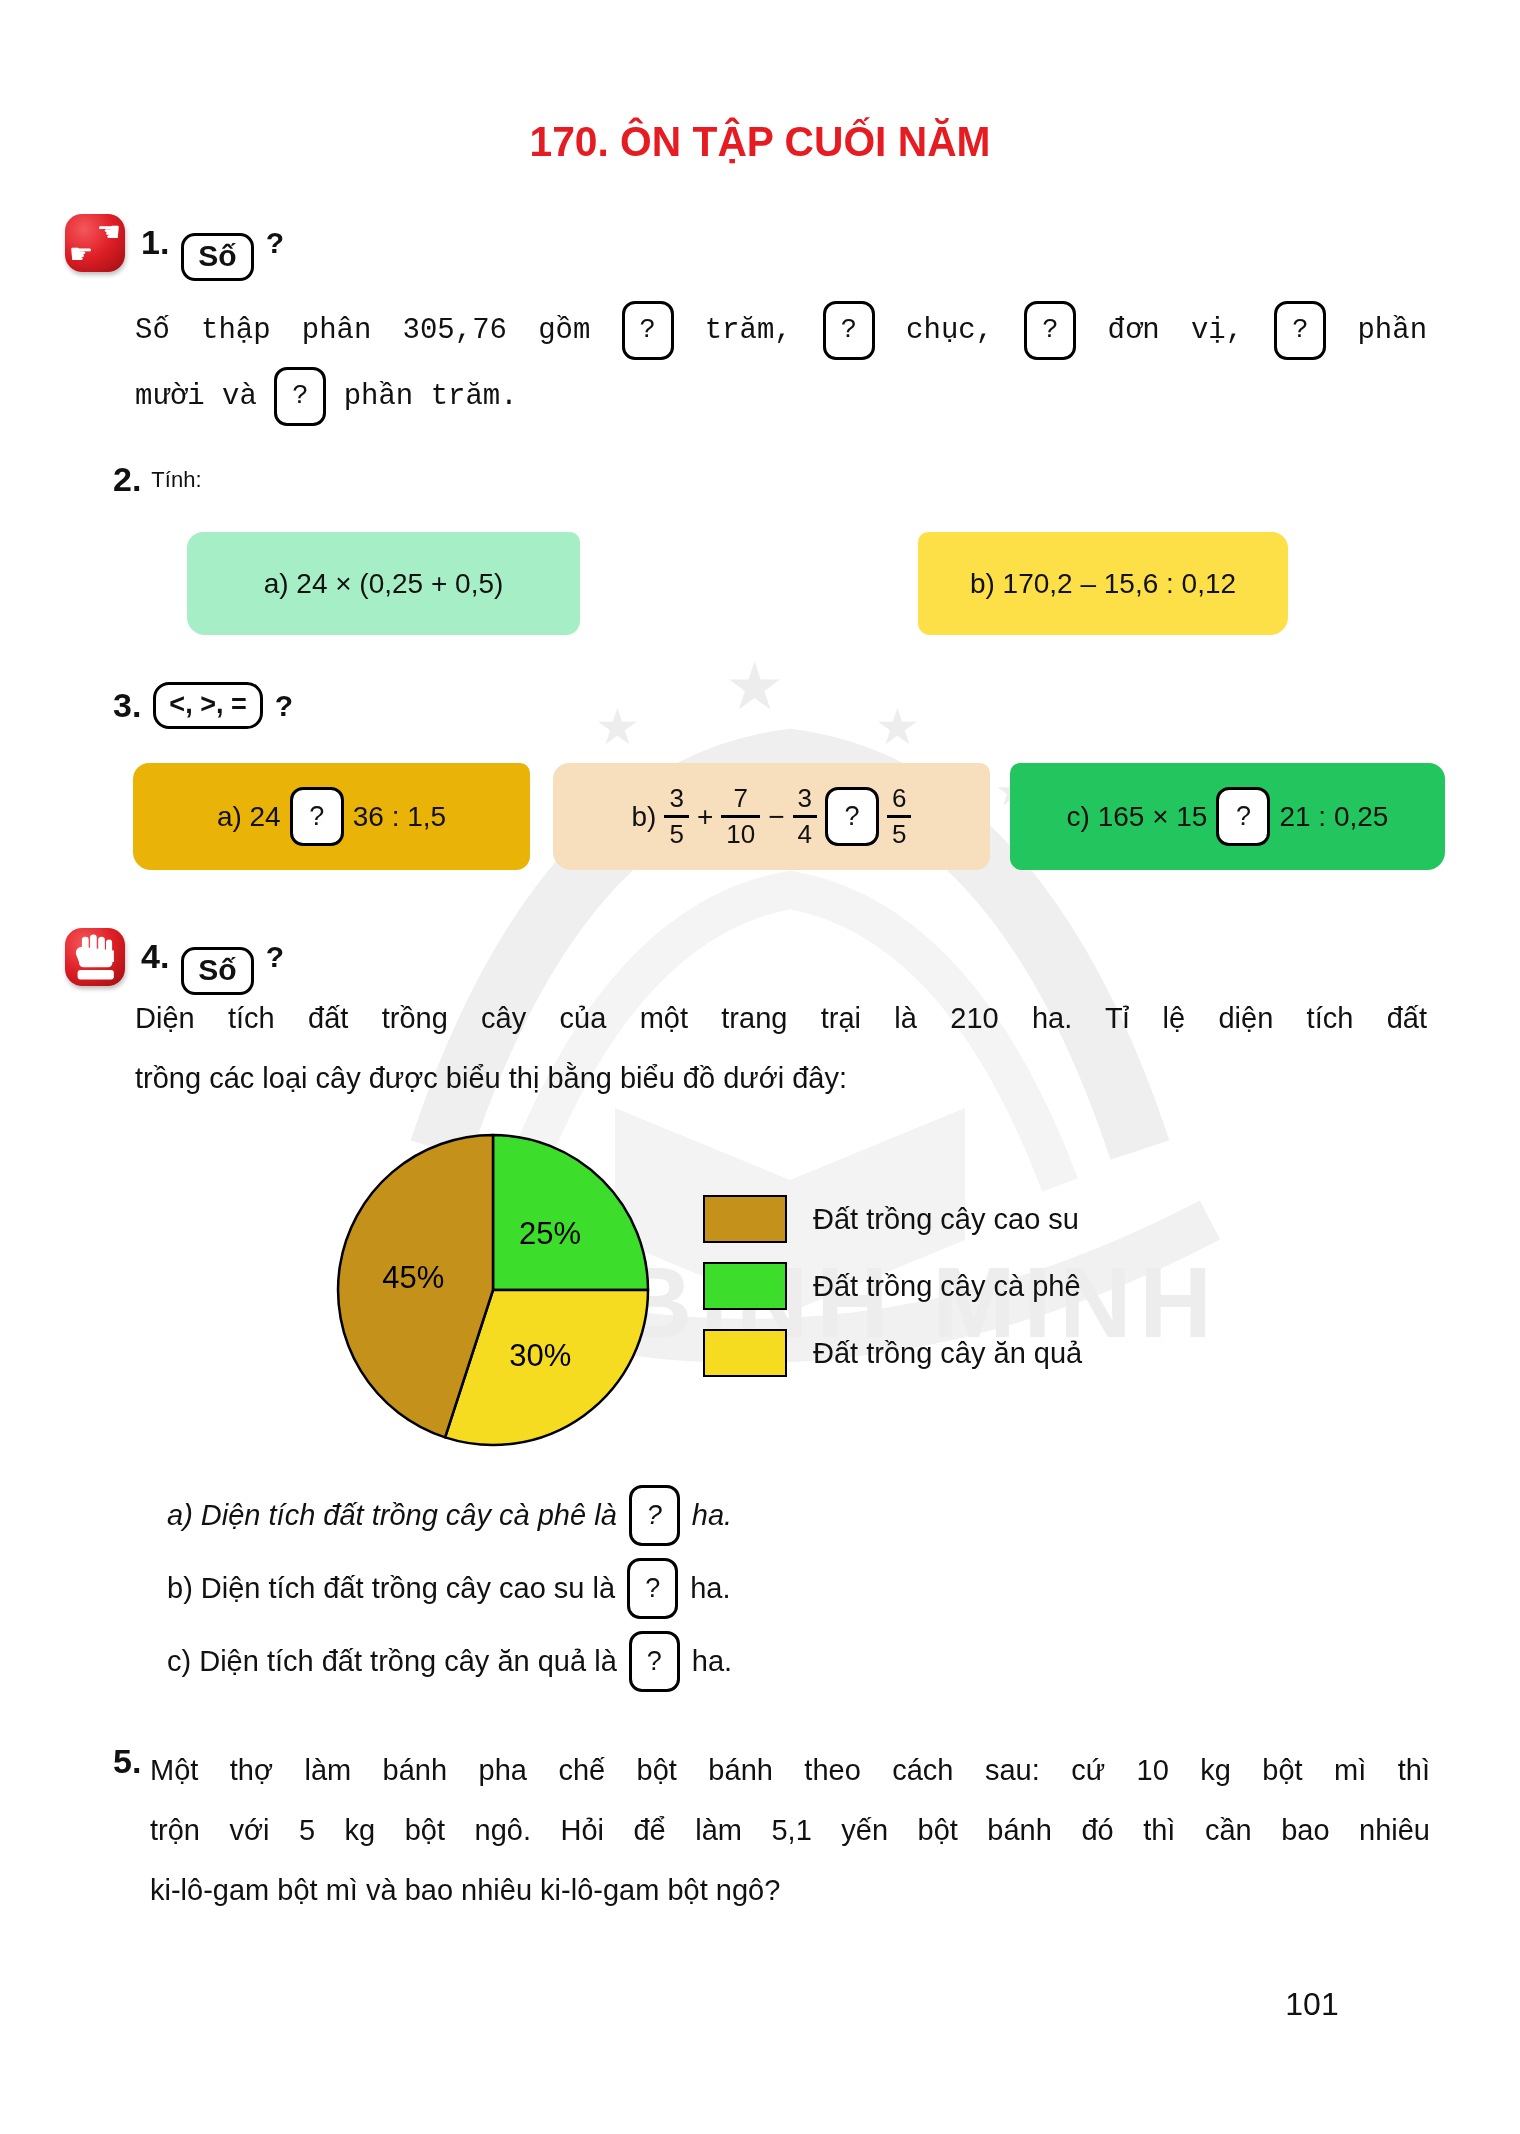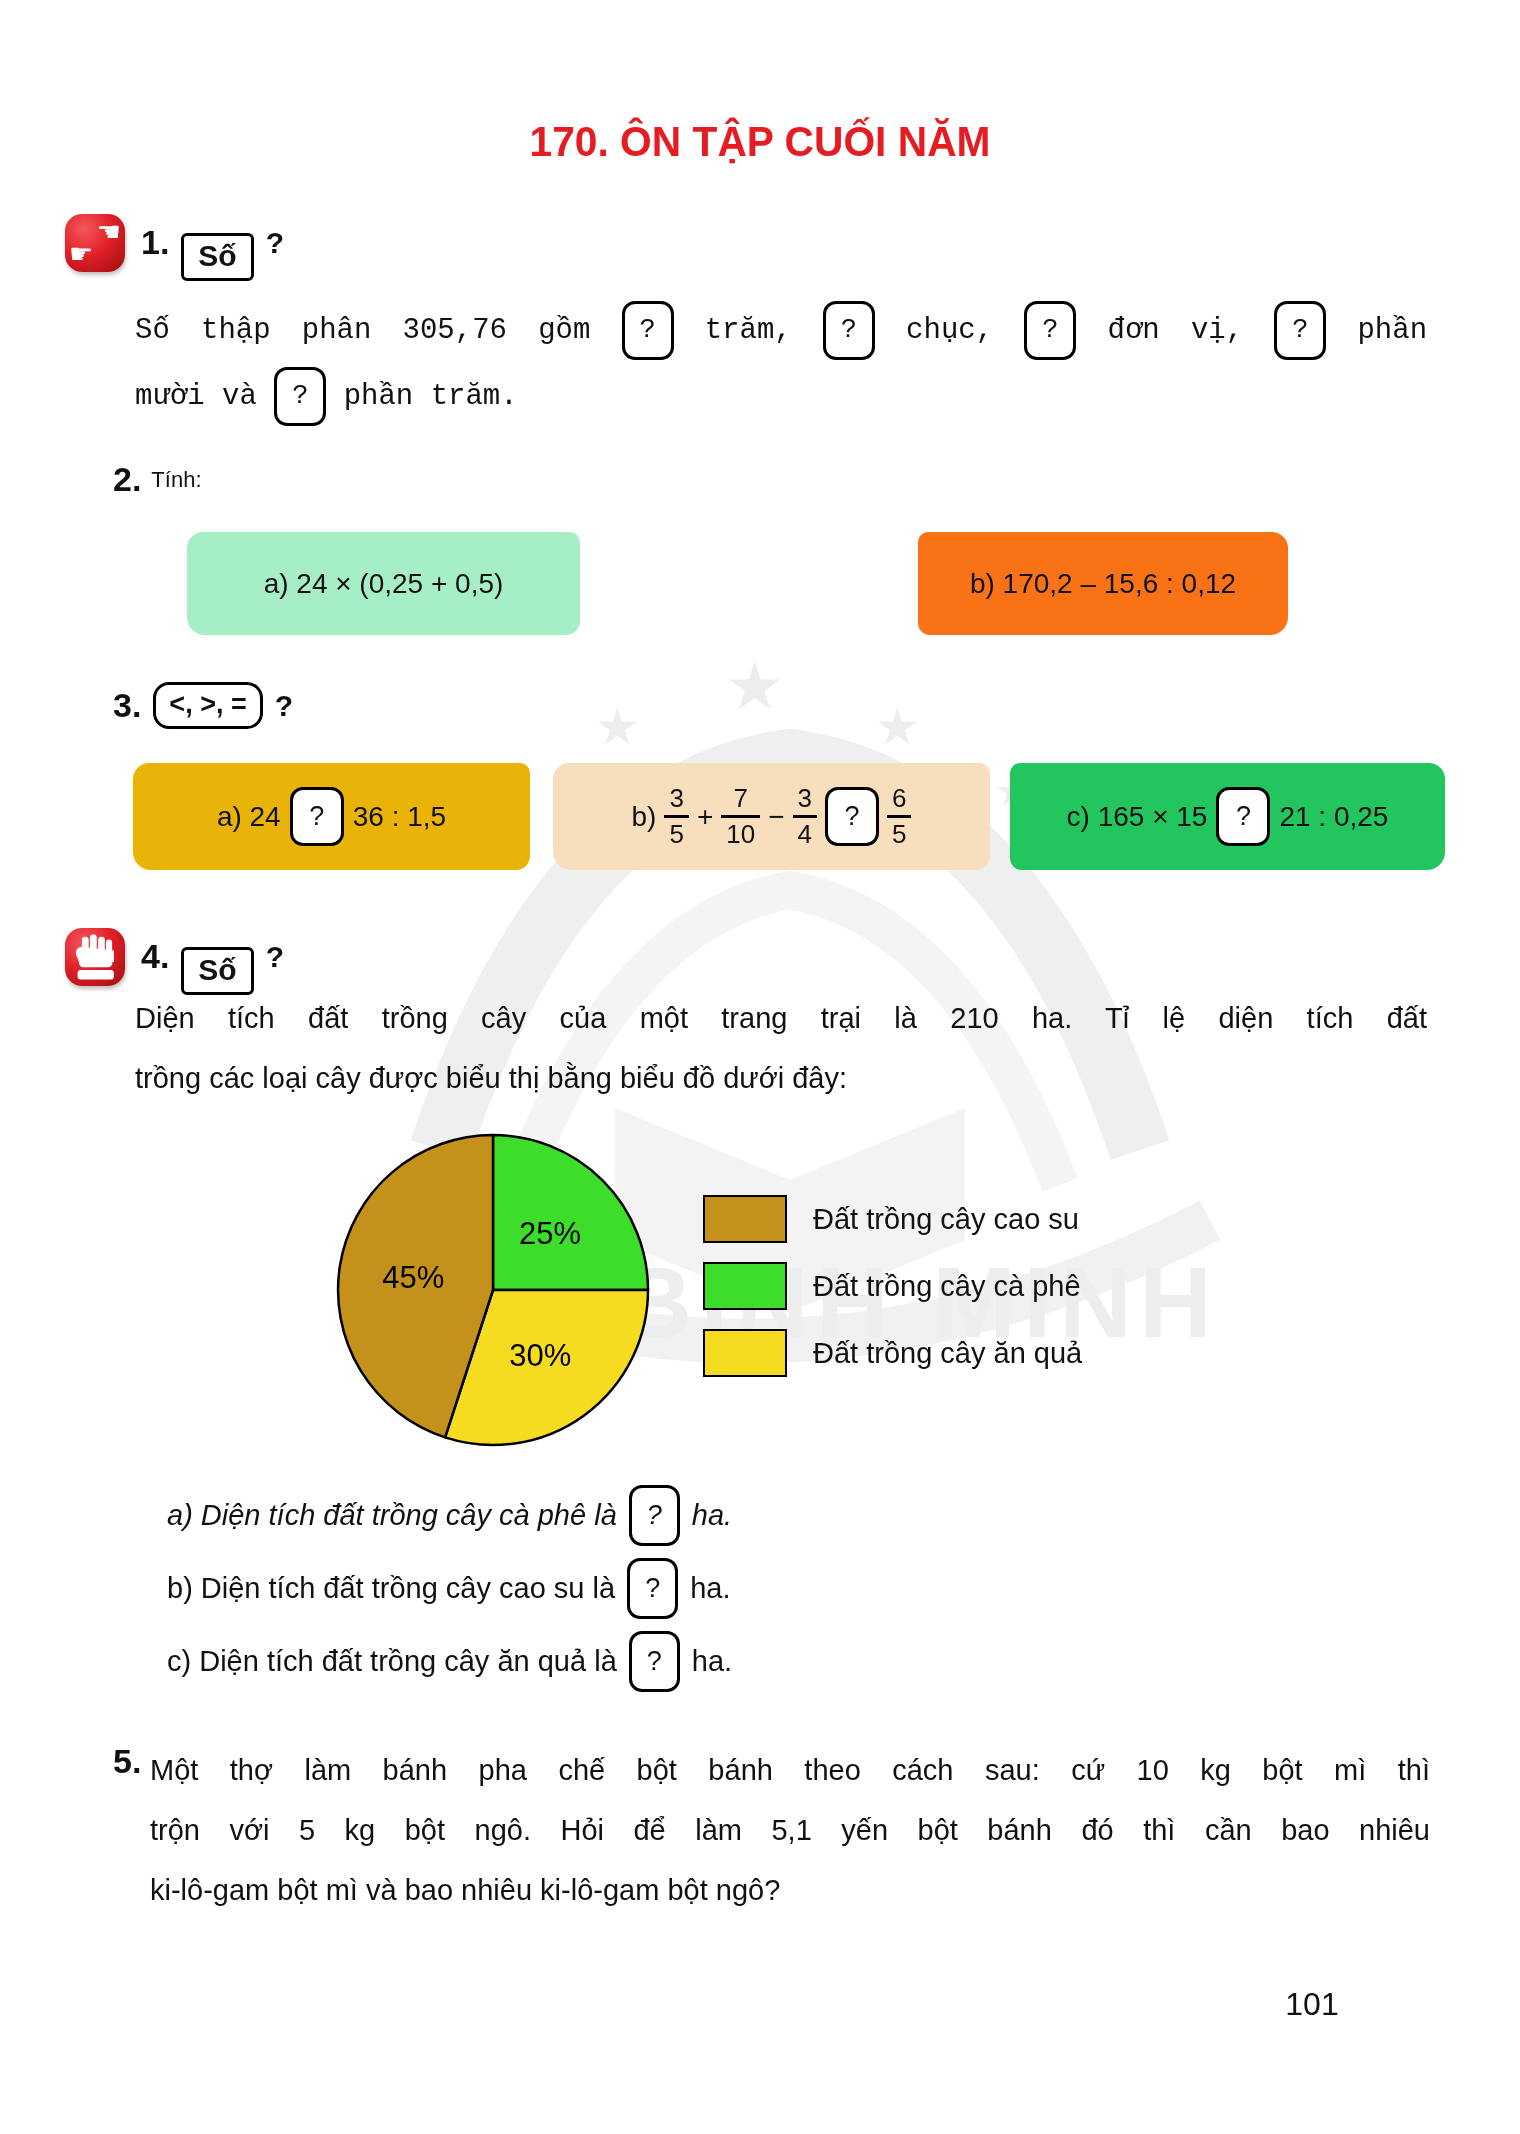--- a/index.html
+++ b/index.html
@@ -14,21 +14,21 @@
   .title{position:absolute;left:0;top:118px;width:100%;text-align:center;
          font-size:42px;font-weight:bold;color:#E51D23;letter-spacing:0px;transform:scaleX(.97);}
   
   .hdr{position:absolute;display:flex;align-items:center;gap:12px;}
   .badge{width:60px;height:58px;border-radius:17px;position:relative;flex:0 0 auto;
          background:radial-gradient(circle at 32% 26%,#f4575c 0%,#e01f26 48%,#9c0e12 100%);
          box-shadow:1px 3px 4px rgba(0,0,0,.25);}
   .badge .hand-a{position:absolute;right:4px;top:2px;font-size:27px;color:#fff;}
   .badge .hand-b{position:absolute;left:4px;bottom:2px;font-size:27px;color:#fff;}
   .num{font-size:34px;font-weight:bold;}
-  .tagbox{border:3.5px solid #000;border-radius:6px;padding:3px 14px 5px 14px;
+  .tagbox{border:3.5px solid #000;border-radius:14px;padding:3px 14px 5px 14px;
           font-size:30px;font-weight:bold;background:#fff;margin-top:29px;}
   .opsbox{border:3.5px solid #000;border-radius:16px;padding:4px 13px 6px 13px;
           font-size:27px;font-weight:bold;background:#fff;}
   .qmark{font-size:30px;font-weight:bold;}
   .qbox{display:inline-flex;align-items:center;justify-content:center;
         width:46px;height:53px;border:3px solid #000;border-radius:13px;
         font-size:27px;background:#fff;vertical-align:middle;flex:0 0 auto;}
   .para{position:absolute;font-size:29px;}
   .pline{height:66px;line-height:66px;text-align:justify;text-align-last:justify;font-family:Liberation Mono, monospace;}
   .pline.last{text-align-last:left;}
@@ -103,21 +103,21 @@
     </div>
   </div>
 
   <div class="hdr" style="left:113px;top:460px;gap:10px;">
     <span class="num">2.</span>
     <span style="font-size:22px;">Tính:</span>
   </div>
   <div class="hl" style="left:187px;top:532px;width:393px;height:103px;background:#A6EFC6;">
     <span>a) 24 × (0,25 + 0,5)</span>
   </div>
-  <div class="hl small-r" style="left:918px;top:532px;width:370px;height:103px;background:#f97316;">
+  <div class="hl small-r" style="left:918px;top:532px;width:370px;height:103px;background:#fde047;">
     <span>b) 170,2 – 15,6 : 0,12</span>
   </div>
 
   <div class="hdr" style="left:113px;top:682px;">
     <span class="num">3.</span>
     <span class="opsbox">&lt;, &gt;, =</span>
     <span class="qmark">?</span>
   </div>
 
   <div class="hl" style="left:133px;top:763px;width:397px;height:107px;background:#eab308;">

